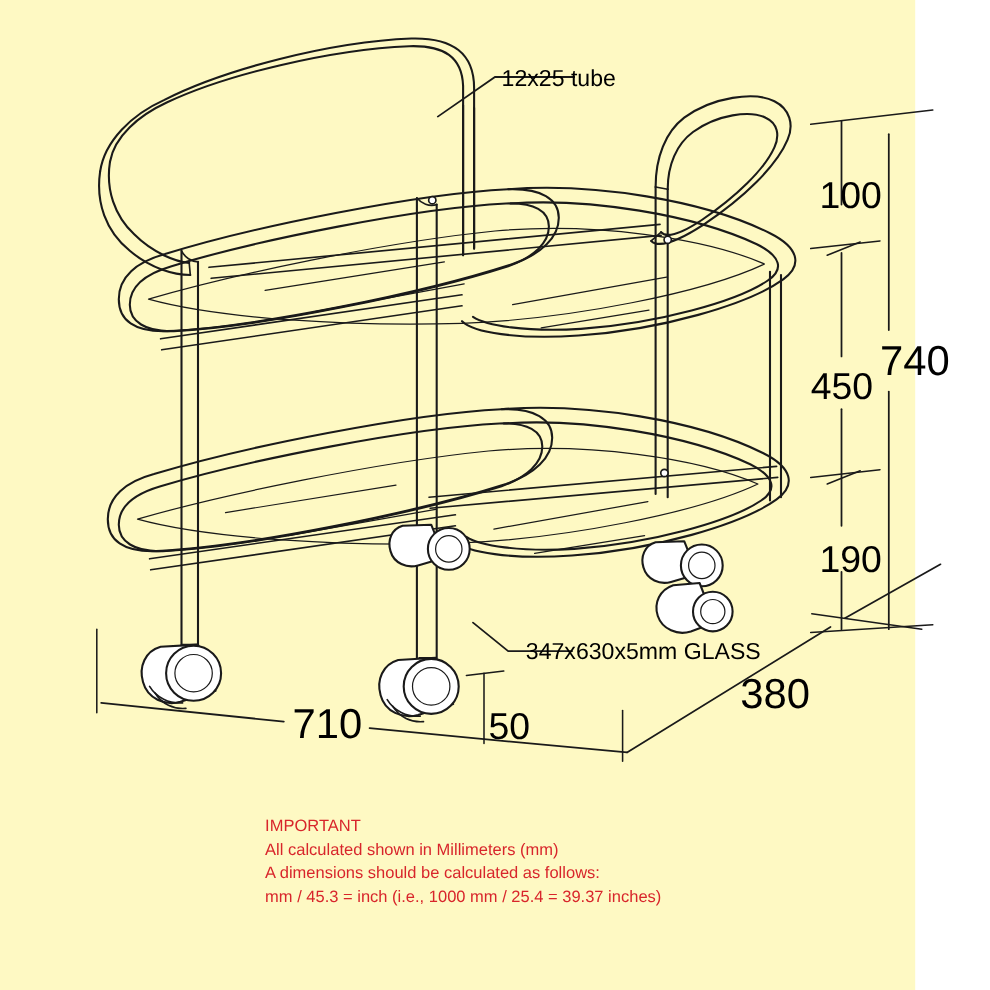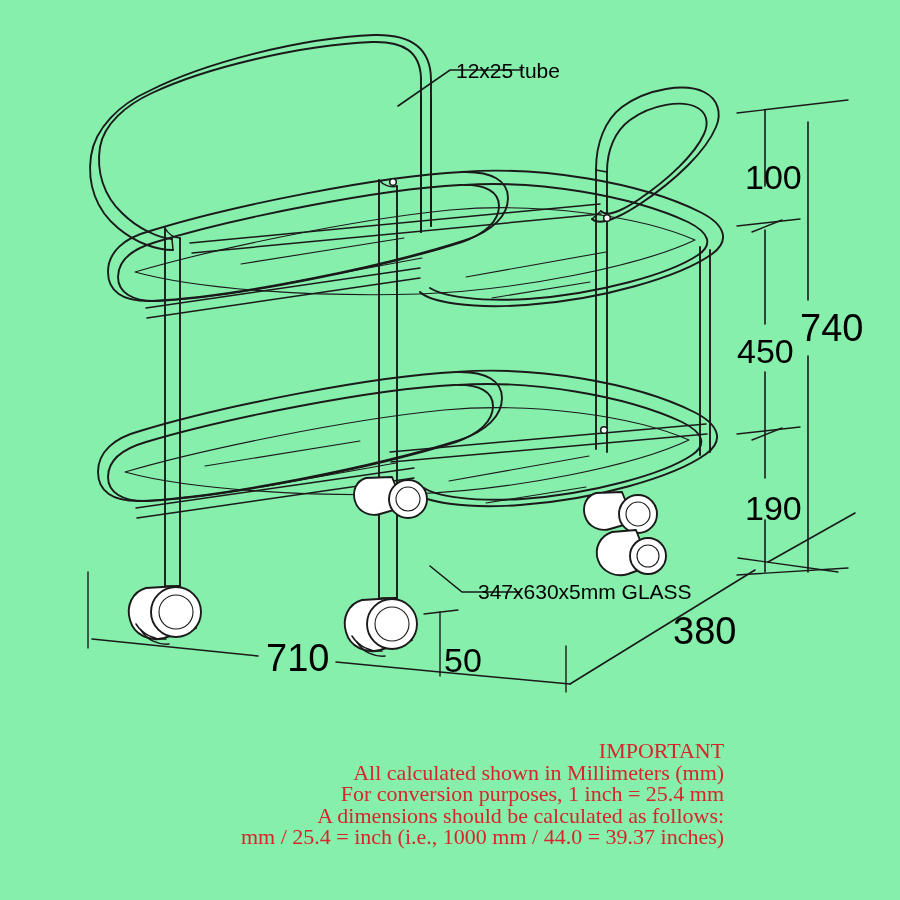--- a/index.html
+++ b/index.html
@@ -9,41 +9,40 @@
     background: #ffffff;
   }
   body {
     width: 900px;
     height: 900px;
     overflow: hidden;
     font-family: "Liberation Sans", sans-serif;
   }
   #sheet {
     position: relative;
-    width: 900px;
+    width: 832px;
     height: 900px;
-    background: #86efac;
+    background: #fef9c3;
   }
   #drawing {
     position: absolute;
     top: 0;
     left: 0;
     width: 900px;
     height: 900px;
   }
   .note-block {
     position: absolute;
     left: 241px;
     top: 740px;
     color: #d8252b;
-    font-size: 22px;
+    font-size: 15px;
     line-height: 21.5px;
-    font-family: Liberation Serif, serif;
+    font-family: Liberation Sans, sans-serif;
     white-space: nowrap;
-    text-align: right;
   }
   .note-line { display: block; }
   svg text {
     font-family: "Liberation Sans", sans-serif;
     fill: #000000;
   }
   .dim-txt { font-size: 34px; }
   .lbl-txt { font-size: 21px; }
 </style>
 </head>
@@ -315,18 +314,17 @@
     <text style="font-size:38px" x="266" y="671">710</text>
 
     <text class="dim-txt" x="444" y="672">50</text>
 
     <text style="font-size:38px" x="673" y="644">380</text>
   </svg>
 
   <div class="note-block">
     <span class="note-line">IMPORTANT</span>
     <span class="note-line">All calculated shown in Millimeters (mm)</span>
-    <span class="note-line">For conversion purposes, 1 inch = 25.4 mm</span>
     <span class="note-line">A dimensions should be calculated as follows:</span>
-    <span class="note-line">mm / 25.4 = inch (i.e., 1000 mm / 44.0 = 39.37 inches)</span>
+    <span class="note-line">mm / 45.3 = inch (i.e., 1000 mm / 25.4 = 39.37 inches)</span>
   </div>
 
 </div>
 
 </body></html>

